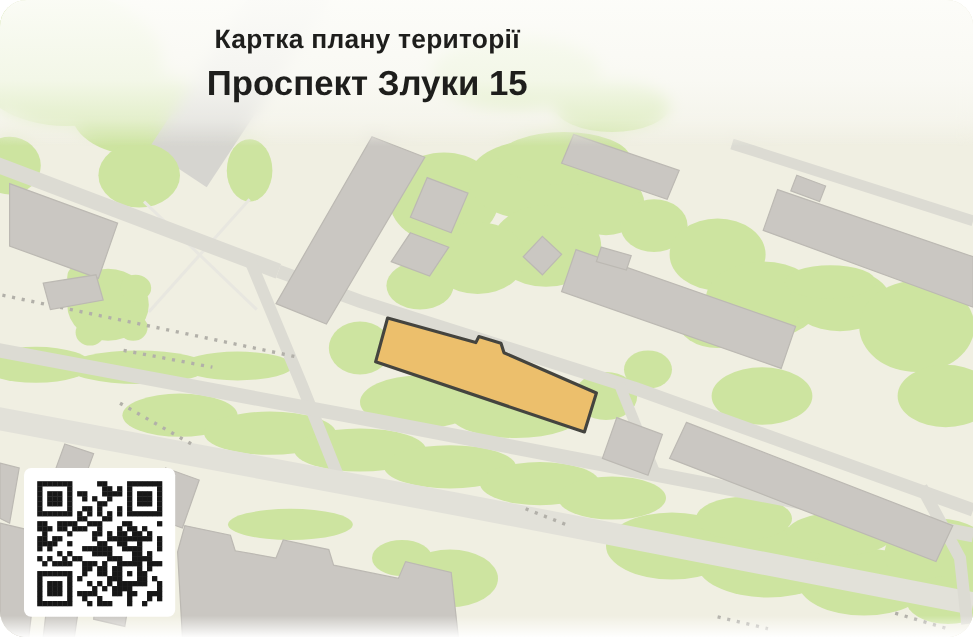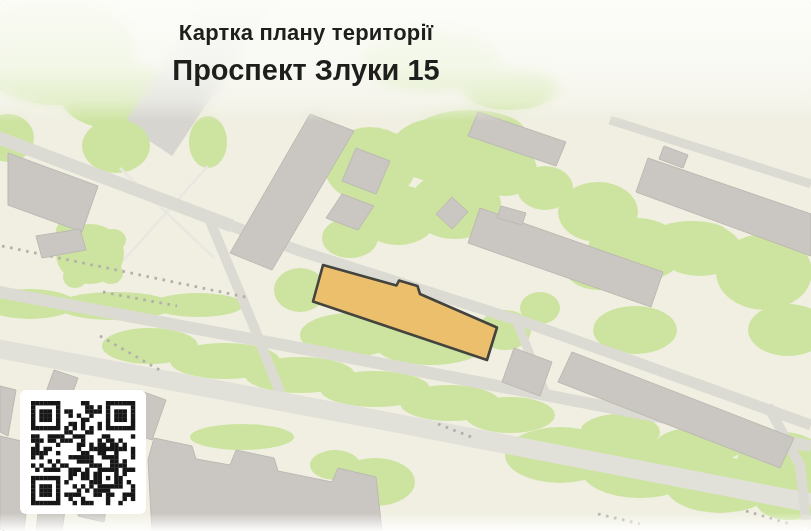--- a/index.html
+++ b/index.html
@@ -2,21 +2,21 @@
 <html style="--bg: #f0efe2; --green: #cde4a0; --road: #dcdbd3; --road-wide: #e2e1d9; --road-thin: #e8e7e0; --road-decor: #d6d5d0; --building: #cac7c2; --building-stroke: #bcb9b3; --dotted: #b2b0a9; --highlight: #ecbf6c; --highlight-stroke: #44443f; --qr: #161616; --text: #1e1e1c; --card: #ffffff;"><head>
 <meta charset="utf-8">
 <style>
   :root{
     --bg:#f0efe2; --green:#cde4a0; --road:#dcdbd3; --road-wide:#e2e1d9; --road-thin:#e8e7e0;
     --road-decor:#d6d5d0; --building:#cac7c2; --building-stroke:#bcb9b3; --dotted:#b2b0a9;
     --highlight:#ecbf6c; --highlight-stroke:#44443f; --qr:#161616; --text:#1e1e1c; --card:#ffffff;
   }
   html,body{margin:0;padding:0;background:#fff;}
   body{font-family:"Liberation Sans","DejaVu Sans",sans-serif;}
-  .canvas{position:relative;width:811px;height:531px;overflow:hidden;border-radius:5px;background:var(--bg);}
+  .canvas{position:relative;width:811px;height:531px;overflow:hidden;border-radius:22px;background:var(--bg);}
   .map-svg{position:absolute;top:0;left:0;width:811px;height:531px;display:block;}
   .map-bg{fill:var(--bg);}
   .g{fill:var(--green);}
   .road{stroke:var(--road);fill:none;stroke-linecap:butt;}
   .road-wide{stroke:var(--road-wide);fill:none;}
   .road-thin{stroke:var(--road-thin);fill:none;}
   .road-decor{stroke:var(--road-decor);fill:none;}
   .dot{stroke:var(--dotted);fill:none;stroke-width:2.8;stroke-dasharray:2.6 5.6;}
   .bld{fill:var(--building);stroke:var(--building-stroke);stroke-width:1;}
   .target{fill:var(--highlight);stroke:var(--highlight-stroke);stroke-width:2.6;stroke-linejoin:round;}

